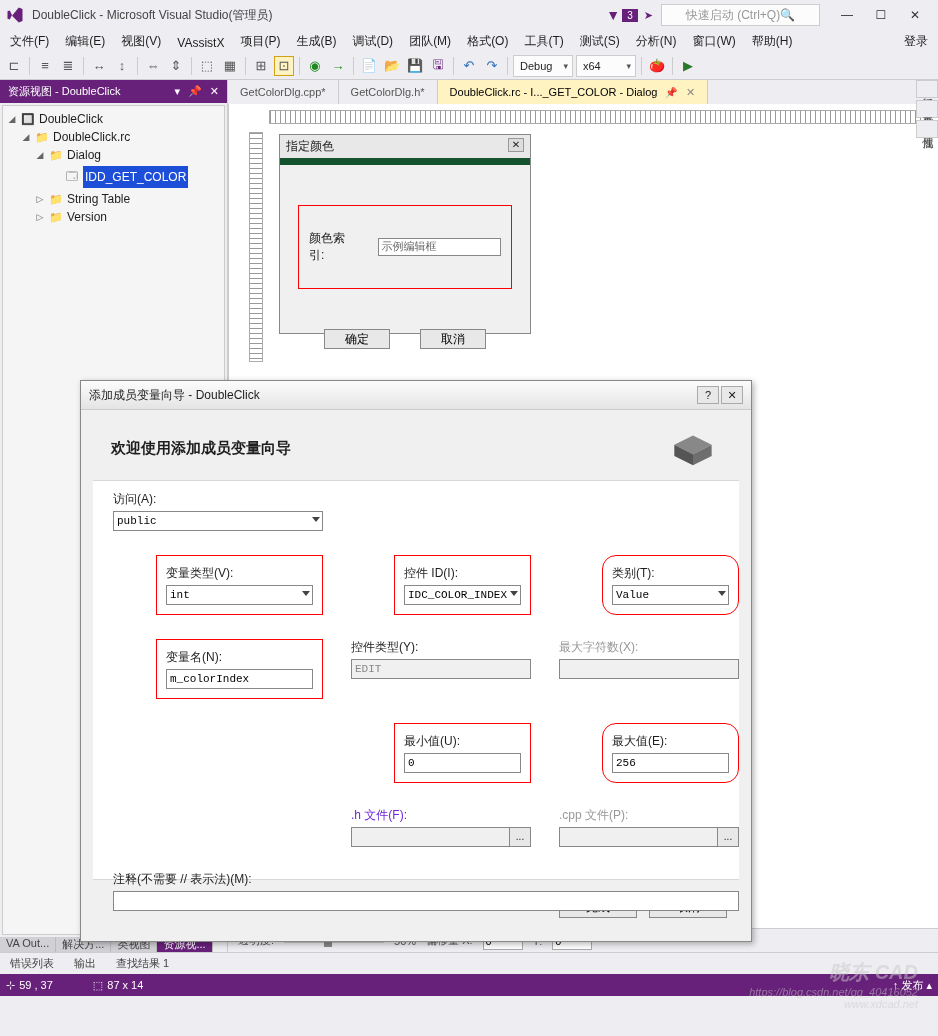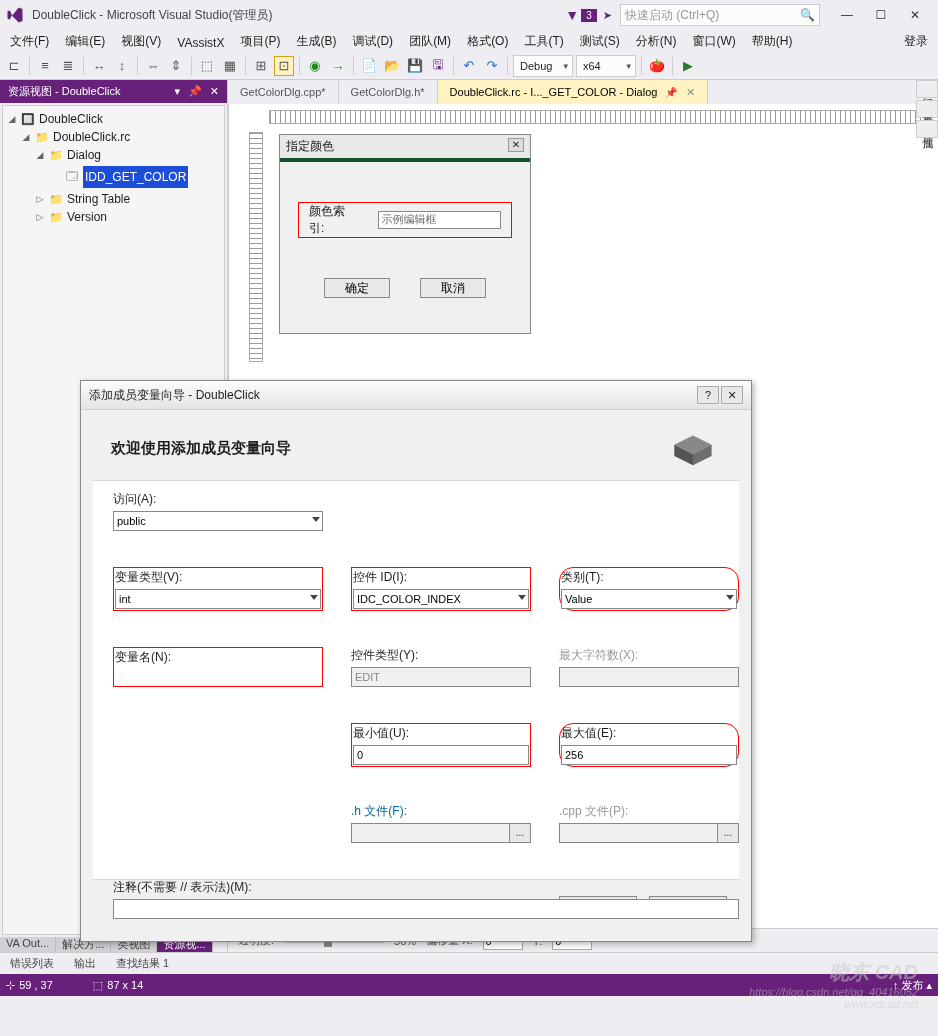--- a/index.html
+++ b/index.html
@@ -7,21 +7,21 @@
 
 
 .titlebar { height: 30px; background: #eeeef2; display: flex; align-items: center; padding: 0 6px; }
 .vs-logo { width: 18px; height: 18px; margin-right: 8px; }
 .vs-logo svg { width: 100%; height: 100%; }
 .titlebar .title { font-size: 12px; color: #444; }
 .titlebar .spacer { flex: 1; }
 .titlebar .badge { background: #68217a; color: #fff; padding: 1px 5px; font-size: 10px; margin-right: 6px; }
 .titlebar .flag { color: #68217a; font-size: 14px; margin-right: 2px; }
 .titlebar .arrow { color: #68217a; font-size: 11px; margin-right: 8px; }
-.titlebar .search-box { border: 1px solid #ccc; height: 22px; width: 200px; padding: 0 4px; color: #999; display: flex; align-items: center; justify-content: space-between; background: #fcfcfc; }
+.titlebar .search-box { border: 1px solid #ccc; height: 22px; width: 159px; padding: 0 4px; color: #999; display: flex; align-items: center; justify-content: center; background: #fcfcfc; }
 .titlebar .search-box .mag { color: #555; }
 .win-btns { display: flex; margin-left: 10px; }
 .win-btns div { width: 34px; height: 24px; display: flex; align-items: center; justify-content: center; color: #333; font-size: 12px; }
 
 
 .menubar { height: 22px; display: flex; align-items: flex-end; padding: 0 2px; background: #eeeef2; }
 .menubar .item { padding: 2px 8px; color: #1e1e1e; font-size: 12px; }
 
 
 .toolbar { height: 28px; display: flex; align-items: center; padding: 0 4px; background: #eeeef2; border-bottom: 1px solid #ccc; gap: 3px; }
@@ -62,48 +62,48 @@
 .doc-tabs .tab .pin { color: #444; font-size: 10px; }
 .doc-tabs .spacer { flex: 1; }
 .doc-tabs .menu-drop { width: 18px; display: flex; align-items: center; justify-content: center; color: #555; }
 
 .canvas { flex: 1; background: #fff; position: relative; overflow: hidden; border-left: 1px solid #ccc; }
 .ruler-h { position: absolute; top: 6px; left: 40px; right: 10px; height: 14px; background: repeating-linear-gradient(to right, #999 0, #999 1px, transparent 1px, transparent 5px); border: 1px solid #aaa; }
 .ruler-v { position: absolute; top: 28px; left: 20px; width: 14px; height: 230px; background: repeating-linear-gradient(to bottom, #999 0, #999 1px, transparent 1px, transparent 5px); border: 1px solid #aaa; }
 
 
 .dlg-mock { position: absolute; left: 50px; top: 30px; width: 252px; height: 200px; background: #f0f0f0; border: 1px solid #888; }
-.dlg-mock .dm-title { background: #e8e8e8; padding: 3px 6px; font-size: 12px; display: flex; justify-content: space-between; border-bottom: 4px solid #14532d; }
+.dlg-mock .dm-title { background: #e8e8e8; padding: 3px 6px; font-size: 12px; display: flex; justify-content: space-between; border-bottom: 7px solid #14532d; }
 .dlg-mock .dm-title .x { border: 1px solid #999; width: 16px; height: 14px; text-align: center; font-size: 10px; line-height: 12px; background: #ddd; }
 .dlg-mock .dm-body { padding: 40px 18px 10px; }
-.dlg-mock .row-highlight { border: 1px solid red; padding: 0 10px; display: flex; align-items: center; gap: 20px; margin-bottom: 40px; }
+.dlg-mock .row-highlight { border: 1px solid red; padding: 24px 10px; display: flex; align-items: center; gap: 20px; margin-bottom: 40px; }
 .dlg-mock .edit { border: 1px solid #888; height: 18px; width: 130px; padding: 0 3px; font-size: 11px; color: #666; background: #fff; }
 .dlg-mock .btns { display: flex; justify-content: center; gap: 30px; }
 .dlg-mock button { width: 66px; height: 20px; border: 1px solid #888; background: #e8e8e8; font-size: 12px; }
 
 
 .wizard { position: absolute; left: 80px; top: 380px; width: 672px; height: 562px; background: #f0f0f0; border: 1px solid #888; box-shadow: 2px 2px 6px rgba(0,0,0,0.3); }
 .wiz-title { background: linear-gradient(#fcfcfc, #e4e4e4); padding: 5px 8px; font-size: 12px; display: flex; justify-content: space-between; align-items: center; border-bottom: 1px solid #ccc; }
 .wiz-title .btns { display: flex; gap: 2px; }
 .wiz-title .btns div { width: 22px; height: 18px; border: 1px solid #aaa; background: #e8e8e8; text-align: center; font-size: 11px; line-height: 16px; }
 .wiz-head { display: flex; justify-content: space-between; align-items: center; padding: 18px 30px 12px; }
 .wiz-head h2 { font-size: 15px; font-weight: bold; }
 .wiz-head .cube { width: 56px; height: 40px; }
 
 .wiz-body { padding: 10px 20px; border-top: 1px solid #d8d8d8; border-bottom: 1px solid #d8d8d8; margin: 0 12px; height: 400px; position: relative; background: #fff; }
 .wiz-body .lbl { font-size: 12px; margin-bottom: 3px; display: block; }
-.wiz-body .sel, .wiz-body .inp { width: 100%; height: 20px; border: 1px solid #888; background: #fff; font-family: Liberation Sans, sans-serif; font-size: 11px; padding: 0 3px; }
+.wiz-body .sel, .wiz-body .inp { width: 100%; height: 20px; border: 1px solid #888; background: #fff; font-family: Liberation Mono, monospace; font-size: 11px; padding: 0 3px; }
 .wiz-body .sel { appearance: none; background: #fff; position: relative; }
 .sel-wrap { position: relative; }
 .sel-wrap::after { content: ""; position: absolute; right: 3px; top: 6px; border-left: 4px solid transparent; border-right: 4px solid transparent; border-top: 5px solid #444; pointer-events: none; }
 .wiz-body .disabled { background: #f0f0f0; color: #888; }
 .field-group { margin-bottom: 14px; }
-.red-box { border: 1px solid red; padding: 1px; }
-
-.wiz-grid { display: grid; grid-template-columns: 210px 180px 180px; gap: 22px 28px; }
+.red-box { border: 1px solid red; padding: 9px; margin-left: 43px; }
+
+.wiz-grid { display: grid; grid-template-columns: 210px 180px 180px; gap: 10px 28px; }
 .wiz-grid .span3 { grid-column: 1 / 4; }
 .wiz-grid .col1 { grid-column: 1; }
 .wiz-grid .col2 { grid-column: 2; }
 .wiz-grid .col3 { grid-column: 3; border-radius: 14px; }
 
 .checkbox-row { display: flex; align-items: center; gap: 6px; padding-top: 2px; }
 .checkbox-row input { width: 13px; height: 13px; }
 
 .file-inp-row { display: flex; }
 .file-inp-row .inp { flex: 1; }
@@ -364,41 +364,42 @@
         <span class="lbl">控件 ID(I):</span>
         <div class="sel-wrap"><input class="sel" value="IDC_COLOR_INDEX" style=""></div>
       </div>
       <div class="col3 field-group red-box">
         <span class="lbl">类别(T):</span>
         <div class="sel-wrap"><input class="sel" value="Value" style=""></div>
       </div>
 
       <div class="col1 field-group red-box">
         <span class="lbl">变量名(N):</span>
+        <input class="inp" value="m_colorIndex" style="">
       </div>
       <div class="col2 field-group">
         <span class="lbl">控件类型(Y):</span>
         <input class="inp disabled" disabled="" value="EDIT" style="">
       </div>
       <div class="col3 field-group">
         <span class="lbl" style="color:#999">最大字符数(X):</span>
         <input class="inp disabled" disabled="" style="">
       </div>
 
       <div class="col2 field-group red-box">
         <span class="lbl">最小值(U):</span>
         <input class="inp" value="0" style="">
       </div>
       <div class="col3 field-group red-box">
         <span class="lbl">最大值(E):</span>
         <input class="inp" value="256" style="">
       </div>
 
       <div class="col2 field-group">
-        <span class="lbl" style="color:#0369a1">.h 文件(F):</span>
+        <span class="lbl" style="color:#6d28d9">.h 文件(F):</span>
         <div class="file-inp-row">
           <input class="inp disabled" disabled="" style="">
           <div class="browse">...</div>
         </div>
       </div>
       <div class="col3 field-group">
         <span class="lbl" style="color:#999">.cpp 文件(P):</span>
         <div class="file-inp-row">
           <input class="inp disabled" disabled="" style="">
           <div class="browse">...</div>

